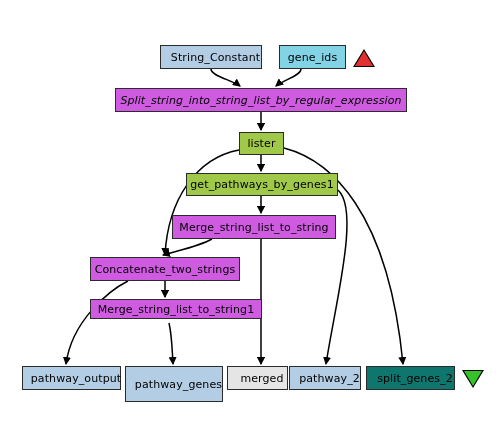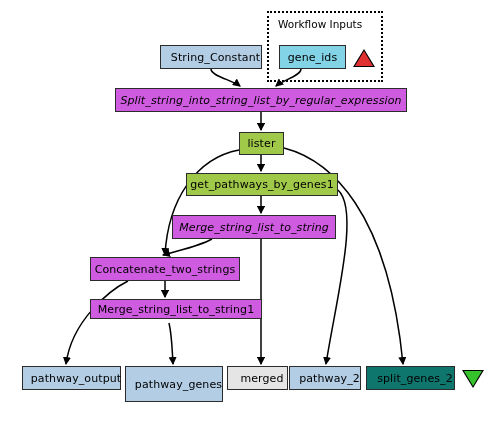--- a/index.html
+++ b/index.html
@@ -52,42 +52,39 @@
         <path d="M 239,150 C 196,158 168,200 165,255" marker-end="url(#arrow)"></path>
         <path d="M 212,239 C 200,246 180,250 163,255" marker-end="url(#arrow)"></path>
         <path d="M 165,281 L 165,297" marker-end="url(#arrow)"></path>
         <path d="M 128,281 C 110,290 72,320 66,364" marker-end="url(#arrow)"></path>
         <path d="M 169,323 C 172,336 172,348 173,364" marker-end="url(#arrow)"></path>
         <path d="M 338,190 C 360,210 336,300 326,364" marker-end="url(#arrow)"></path>
         <path d="M 284,148 C 330,160 388,210 403,364" marker-end="url(#arrow)"></path>
       </g>
   </svg>
 
-  <div class="group" id="group-inputs" style="left: 267px; top: 11px; width: 112px; height: 67px;">
-    <span class="group-label" style="left: 9px; top: 5px;">Workflow Inputs</span>
-  </div>
 
 
   <div id="node-layer">
       <div class="node n-io" style="left: 160px; top: 45px; width: 102px; height: 24px; background: rgb(178, 205, 228);">
         <span>String_Constant</span>
       </div>
       <div class="node n-cyan" style="left: 279px; top: 45px; width: 67px; height: 24px; background: rgb(131, 211, 230);">
         <span>gene_ids</span>
       </div>
       <div class="node n-proc" style="left: 115px; top: 88px; width: 292px; height: 24px; background: rgb(207, 92, 224); font-style: italic;">
         <span>Split_string_into_string_list_by_regular_expression</span>
       </div>
       <div class="node n-green" style="left: 239px; top: 132px; width: 45px; height: 23px; background: rgb(160, 201, 73);">
         <span>lister</span>
       </div>
       <div class="node n-green" style="left: 186px; top: 173px; width: 152px; height: 23px; background: rgb(160, 201, 73); align-items: center;">
         <span>get_pathways_by_genes1</span>
       </div>
-      <div class="node n-proc" style="left: 172px; top: 215px; width: 164px; height: 24px; background: rgb(207, 92, 224); font-style: italic;">
+      <div class="node n-proc" style="left: 172px; top: 215px; width: 164px; height: 24px; background: rgb(207, 92, 224);">
         <span>Merge_string_list_to_string</span>
       </div>
       <div class="node n-proc" style="left: 90px; top: 257px; width: 150px; height: 24px; background: rgb(207, 92, 224);">
         <span>Concatenate_two_strings</span>
       </div>
       <div class="node n-proc" style="left: 90px; top: 299px; width: 172px; height: 20px; background: rgb(207, 92, 224);">
         <span>Merge_string_list_to_string1</span>
       </div>
       <div class="node n-io" style="left: 22px; top: 366px; width: 99px; height: 24px; background: rgb(178, 205, 228);">
         <span>pathway_output</span>

